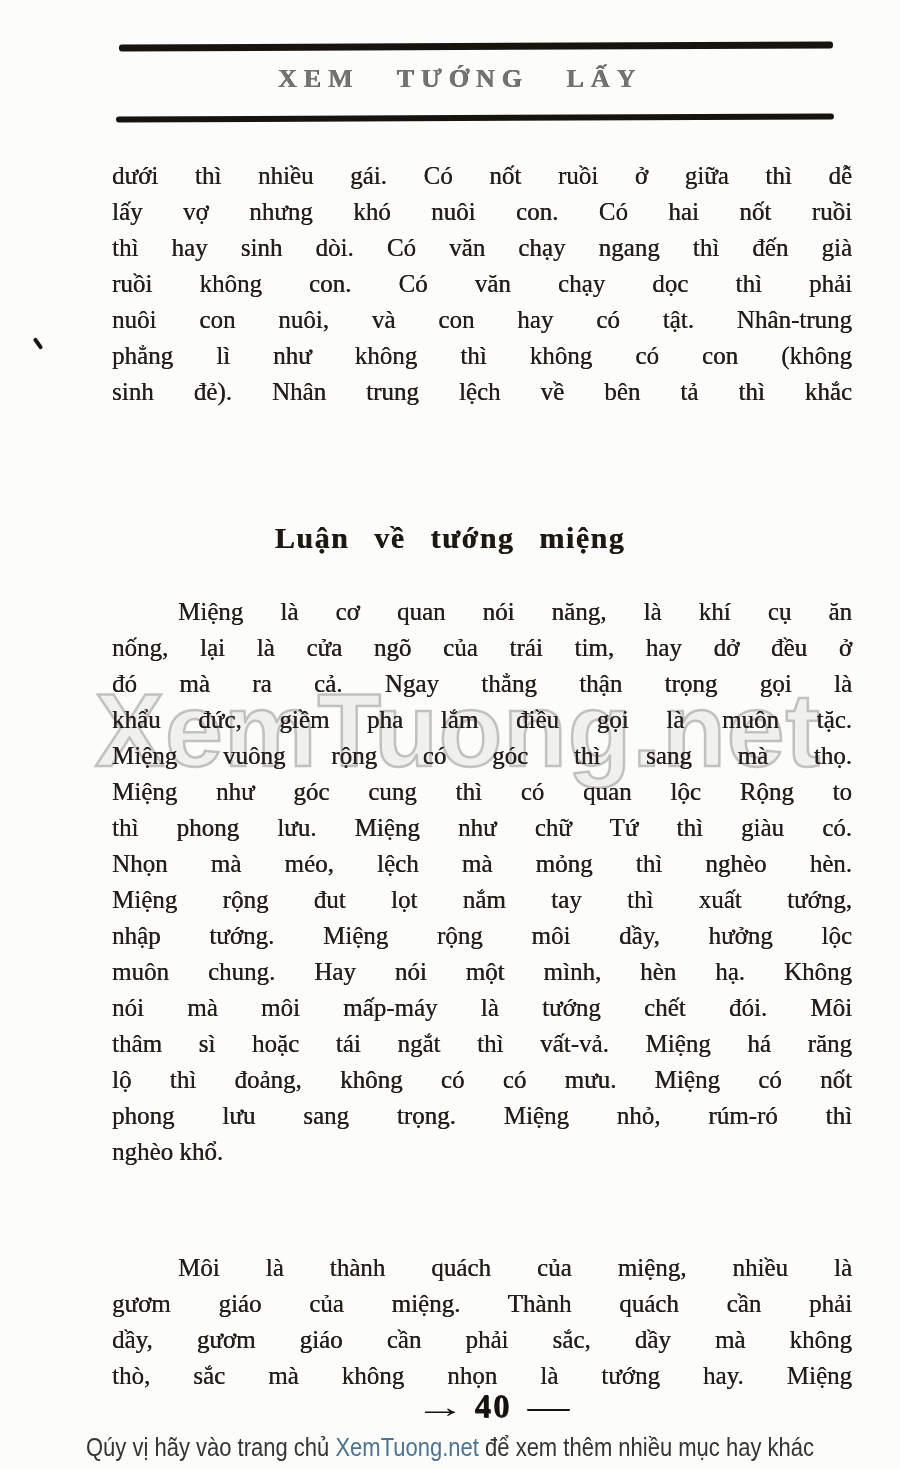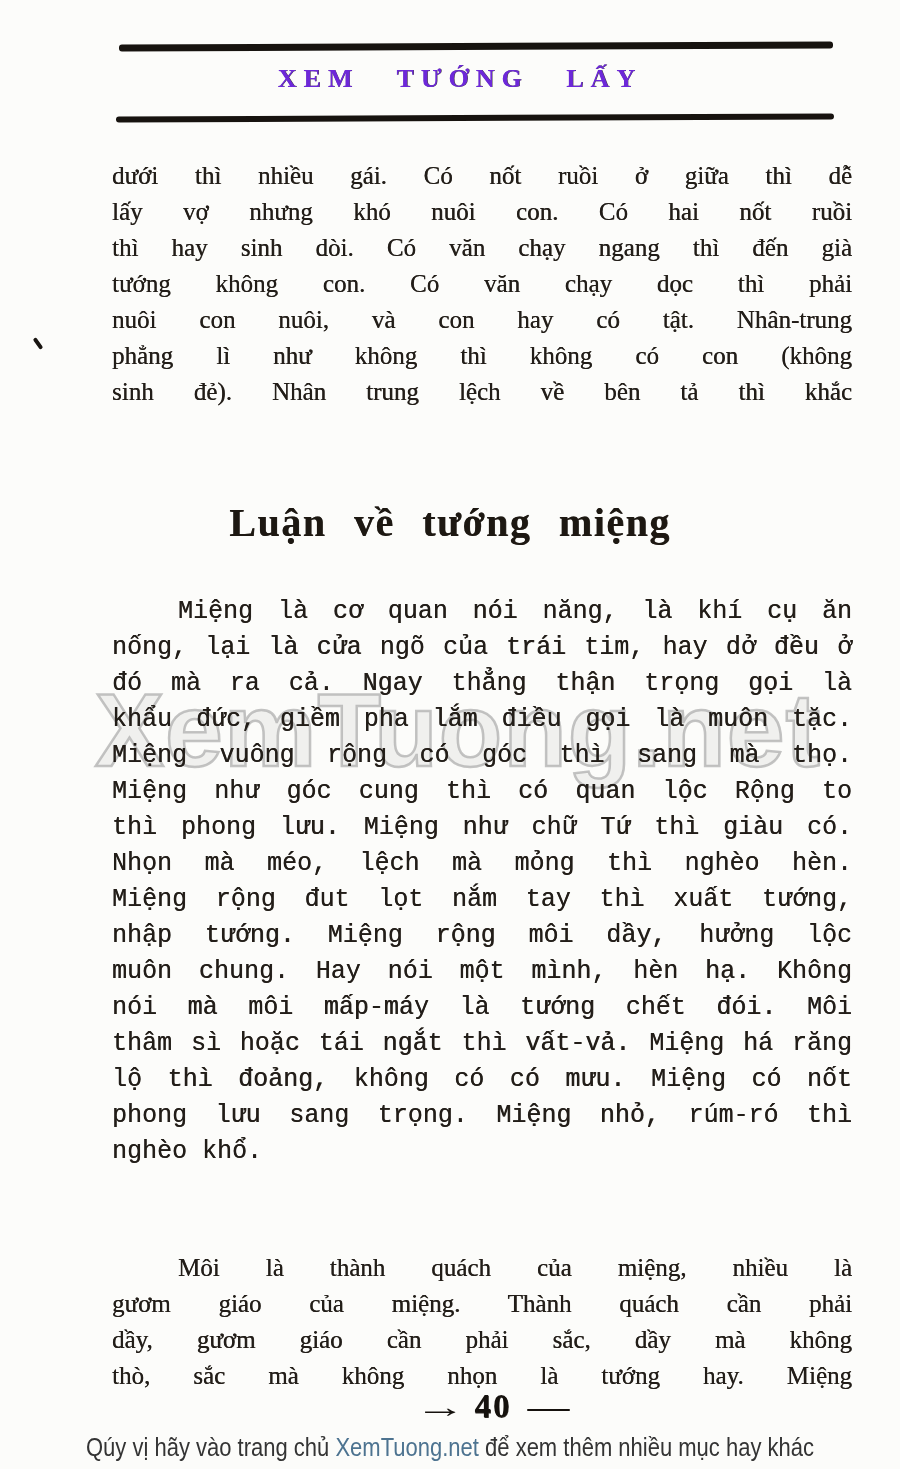--- a/index.html
+++ b/index.html
@@ -16,43 +16,43 @@
     background:#17130f;
     border-radius:3px;
   }
   .rule.top{left:119px;top:43px;width:714px;height:7px;transform:rotate(-0.25deg);}
   .rule.under{left:116px;top:115px;width:718px;height:6px;transform:rotate(-0.25deg);}
   .running-title{
     position:absolute;left:0;right:0;top:64px;
     text-align:center;
     font-weight:bold;font-size:26px;
     letter-spacing:7px;word-spacing:24px;
-    color:#6d28d9;
+    color:#737373;
     text-shadow:0.4px 0.4px 0.4px rgba(20,15,10,0.8);
     padding-left:20px;
   }
   .column{position:absolute;left:112px;width:740px;margin-top:8px;}
   .line{
     font-size:25px;line-height:36px;
     color:#221d18;
     text-align:justify;
     text-align-last:justify;
     -moz-text-align-last:justify;
     text-shadow:0.35px 0.35px 0.3px rgba(25,20,14,0.85);
     white-space:normal;
   }
   .line.indent{padding-left:66px;}
   .line.endline{text-align-last:left;-moz-text-align-last:left;}
   .para1{top:150px;}
-  .para2{top:586px;font-family:Liberation Mono, monospace;}
+  .para2{top:586px;}
   .para3{top:1242px;}
   .section-heading{
-    position:absolute;left:0;right:0;top:499px;
+    position:absolute;left:0;right:0;top:521px;
     text-align:center;
-    font-weight:bold;font-size:40px;
+    font-weight:bold;font-size:30px;
     letter-spacing:1.5px;word-spacing:16px;
     color:#1d1812;
     text-shadow:0.4px 0.4px 0.4px rgba(20,15,10,0.8);
   }
   .watermark{
     position:absolute;left:88px;top:660px;width:740px;
     font-family:"Liberation Sans", sans-serif;
     font-weight:bold;font-size:104px;line-height:140px;
     letter-spacing:1px;
     color:rgba(140,140,140,0.10);
@@ -107,21 +107,21 @@
   <div class="rule under"></div>
 
   <div class="stray-mark"></div>
 
   <div class="watermark">XemTuong.net</div>
 
   <div class="column para1">
     <div class="line">dưới thì nhiều gái. Có nốt ruồi ở giữa thì dễ</div>
     <div class="line">lấy vợ nhưng khó nuôi con. Có hai nốt ruồi</div>
     <div class="line">thì hay sinh dòi. Có văn chạy ngang thì đến già</div>
-    <div class="line">tướng không con. Có văn chạy dọc thì phải</div>
+    <div class="line">ruồi không con. Có văn chạy dọc thì phải</div>
     <div class="line">nuôi con nuôi, và con hay có tật. Nhân-trung</div>
     <div class="line">phẳng lì như không thì không có con (không</div>
     <div class="line">sinh đẻ). Nhân trung lệch về bên tả thì khắc</div>
   </div>
 
   <div class="section-heading">Luận về tướng miệng</div>
 
   <div class="column para2">
     <div class="line indent">Miệng là cơ quan nói năng, là khí cụ ăn</div>
     <div class="line">nống, lại là cửa ngõ của trái tim, hay dở đều ở</div>

